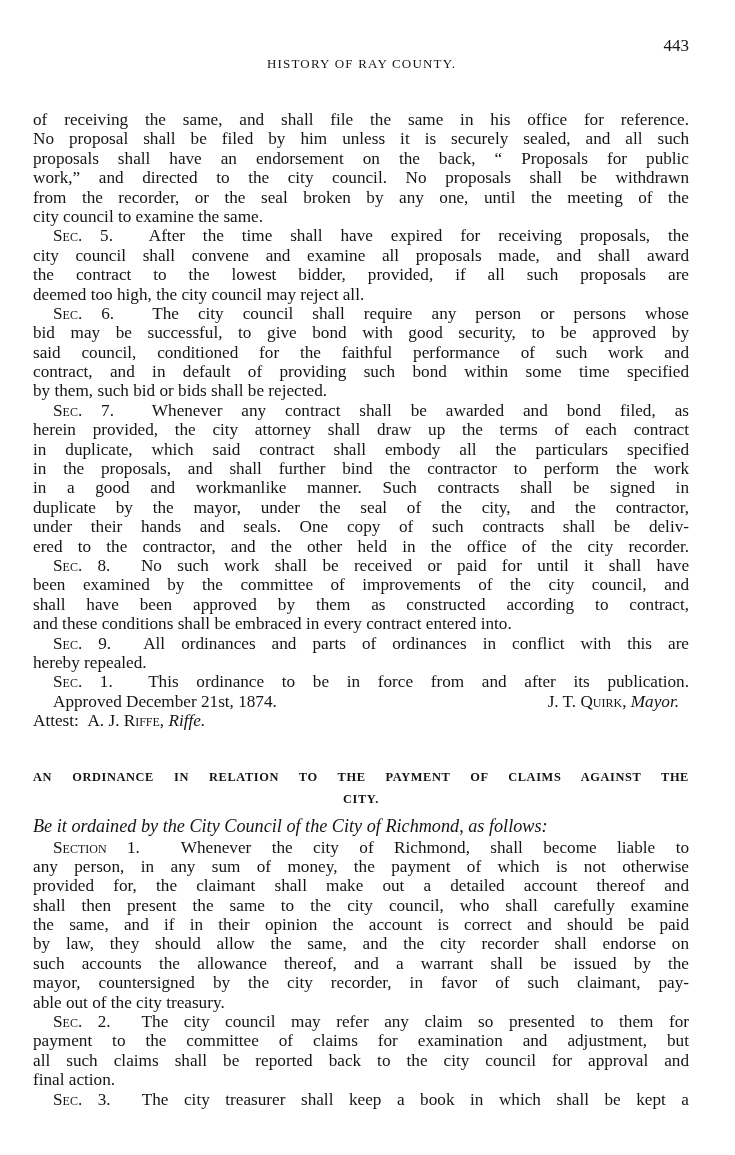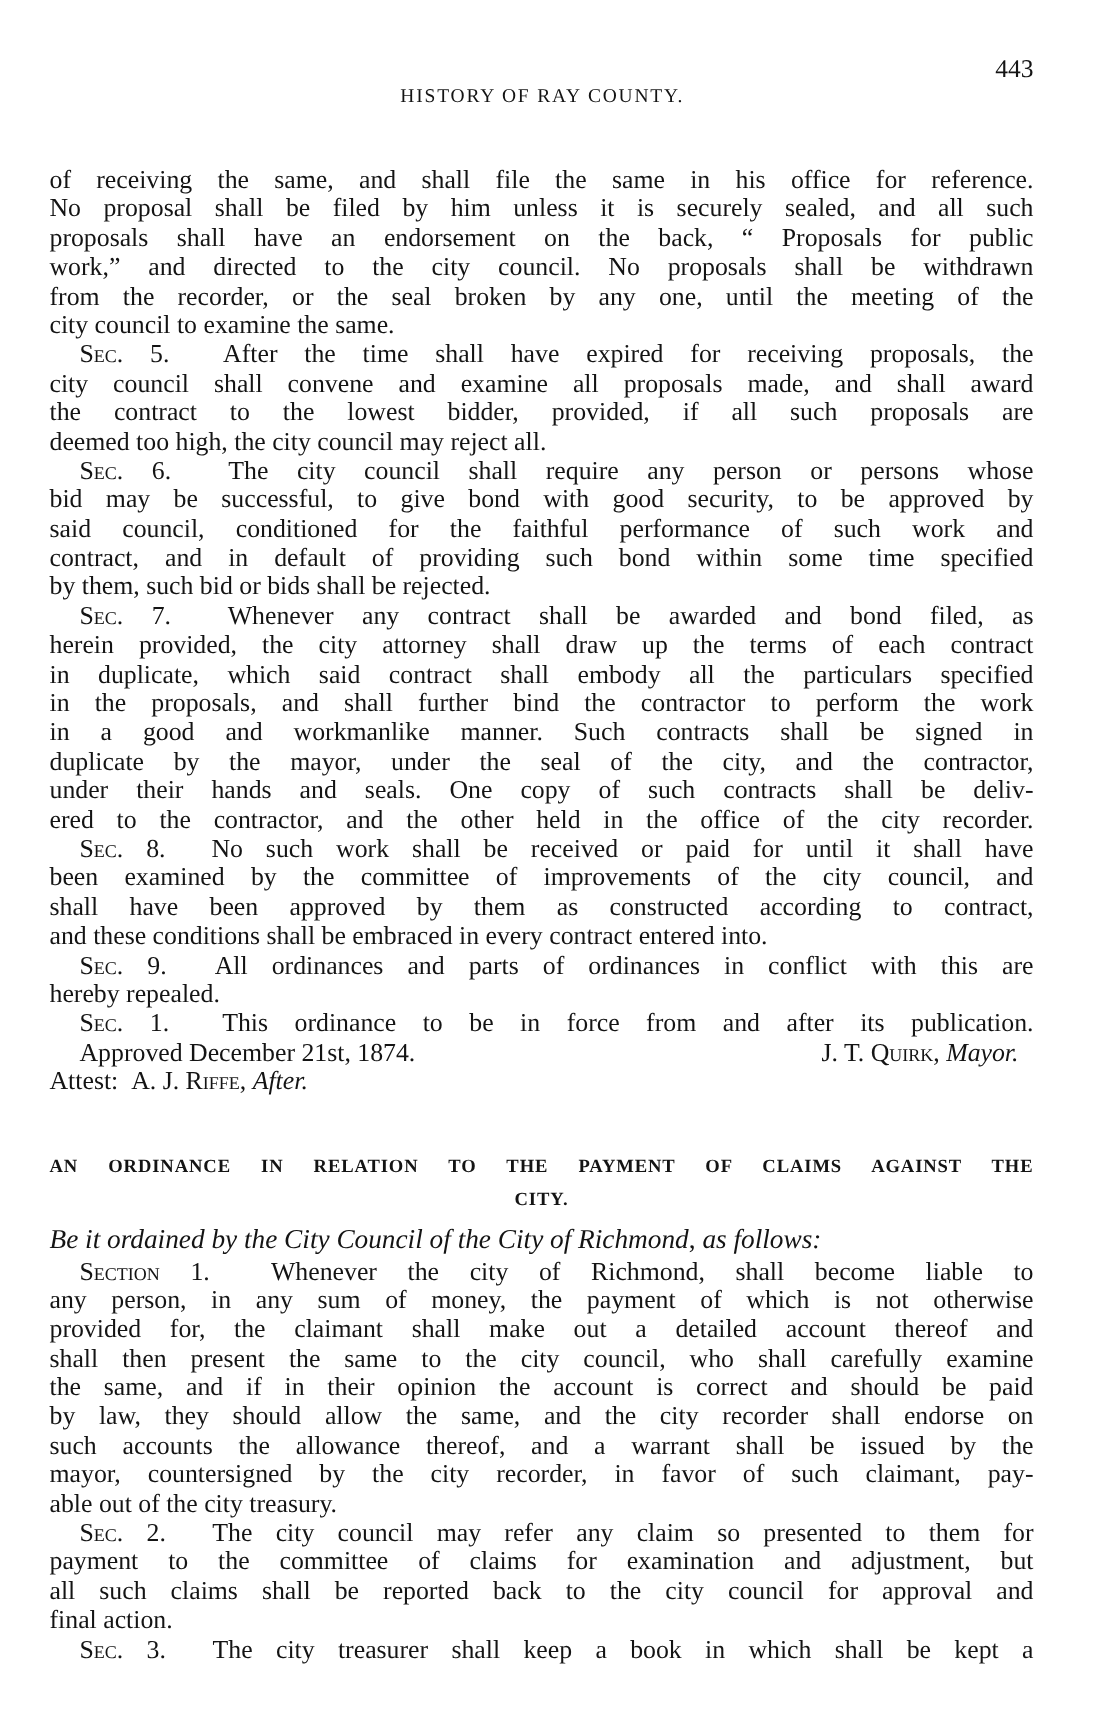--- a/index.html
+++ b/index.html
@@ -167,21 +167,21 @@
     </div>
 
     <div>
       <span class="line indent"><span class="sc">Sec. 1.</span>&nbsp;&nbsp;<span>This ordinance to be in force from and after its publication.</span></span>
     </div>
 
     <div class="sig-row">
       <span>Approved December 21st, 1874.</span>
       <span><span class="sc">J. T. Quirk,</span> <span class="it">Mayor.</span></span>
     </div>
-    <span class="line last"><span>Attest:</span>&nbsp;&nbsp;<span class="sc">A. J. Riffe,</span> <span class="it">After.</span></span>
+    <span class="line last"><span>Attest:</span>&nbsp;&nbsp;<span class="sc">A. J. Riffe,</span> <span class="it">Riffe.</span></span>
 
     <span class="spacer-lg"></span>
 
     <span class="heading">AN ORDINANCE IN RELATION TO THE PAYMENT OF CLAIMS AGAINST THE</span>
     <span class="heading center">CITY.</span>
 
     <span class="spacer-sm"></span>
 
     <span class="enact"><span>Be it ordained by the City Council of the City of Richmond</span><span style="font-style: normal;">,</span><span> as follows:</span></span>
 

